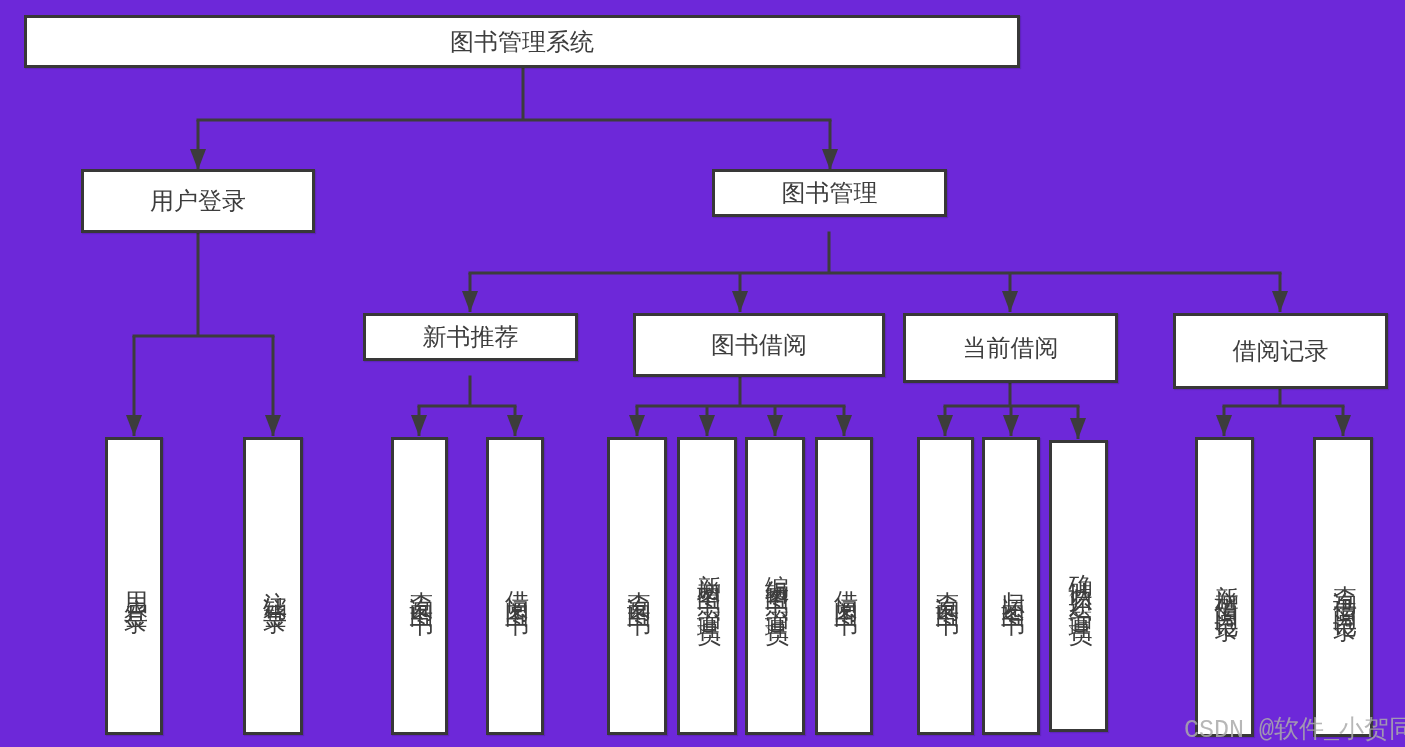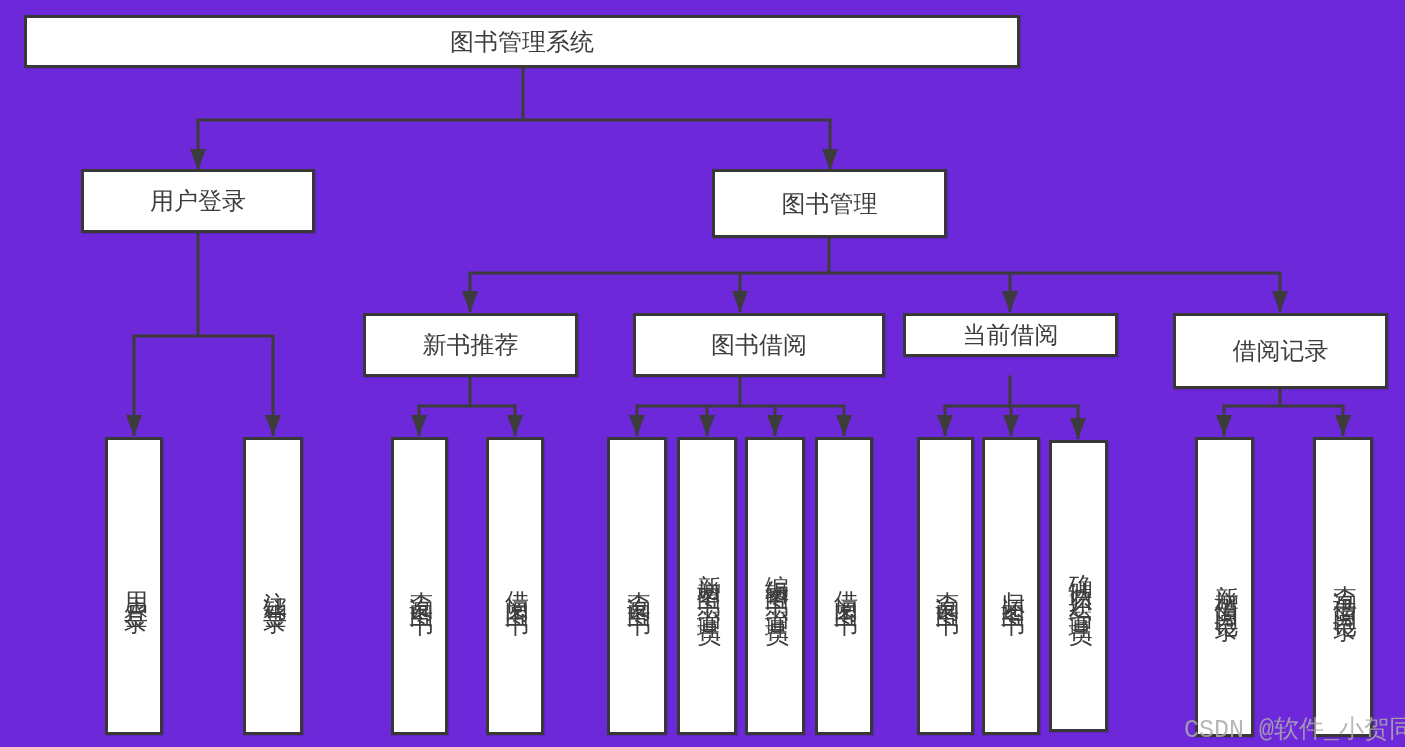--- a/index.html
+++ b/index.html
@@ -72,31 +72,31 @@
     <path class="ar" d="M1343,406 V436" marker-end="url(#arw)"></path>
   </svg>
 
   <div class="node" style="left:24px;top:15px;width:996px;height:53px">
     <span>图书管理系统</span>
   </div>
 
   <div class="node" style="left:81px;top:169px;width:234px;height:64px">
     <span>用户登录</span>
   </div>
-  <div class="node" style="left:712px;top:169px;width:235px;height:69px">
+  <div class="node" style="left:712px;top:169px;width:235px;height:48px">
     <span>图书管理</span>
   </div>
 
-  <div class="node" style="left:363px;top:313px;width:215px;height:64px">
+  <div class="node" style="left:363px;top:313px;width:215px;height:48px">
     <span>新书推荐</span>
   </div>
   <div class="node" style="left:633px;top:313px;width:252px;height:64px">
     <span>图书借阅</span>
   </div>
-  <div class="node" style="left:903px;top:313px;width:215px;height:44px">
+  <div class="node" style="left:903px;top:313px;width:215px;height:70px">
     <span>当前借阅</span>
   </div>
   <div class="node" style="left:1173px;top:313px;width:215px;height:76px">
     <span>借阅记录</span>
   </div>
 
   <div class="node leaf" style="left:105px;top:437px;width:58px;height:298px">
     <span class="vtext">用户登录</span>
   </div>
   <div class="node leaf" style="left:243px;top:437px;width:60px;height:298px">

